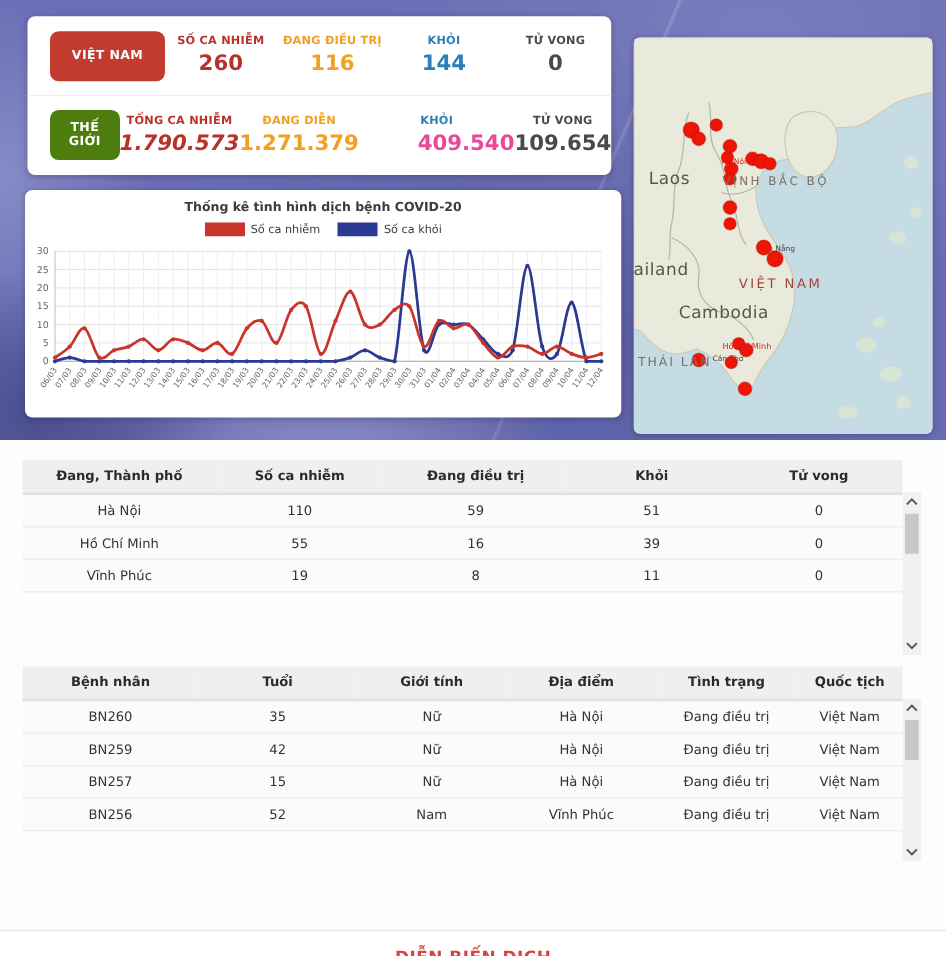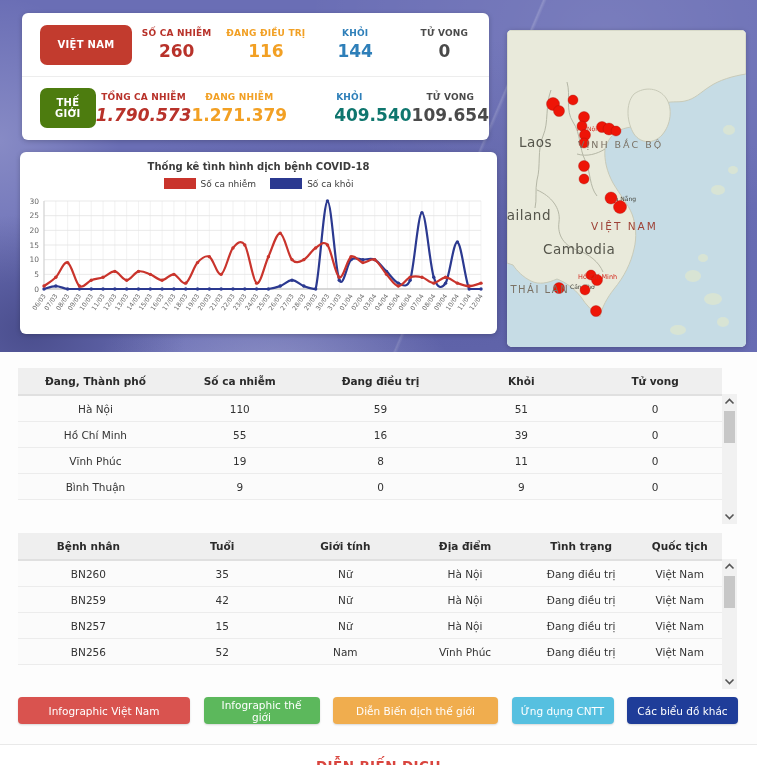--- a/index.html
+++ b/index.html
@@ -93,37 +93,37 @@
             <div class="stat-value" style="color: rgb(74, 74, 74);">0</div>
           </div>
         </div>
         <div class="stats-row">
           <button class="region-btn" style="background: #4d7c0f;">THẾ GIỚI</button>
           <div class="stat-col">
             <div class="stat-label" style="color: rgb(184, 50, 42);">TỔNG CA NHIỄM</div>
             <div class="stat-value" style="color: rgb(184, 50, 42); font-style: italic;">1.790.573</div>
           </div>
           <div class="stat-col">
-            <div class="stat-label" style="color: rgb(242, 160, 36);">ĐANG NHIỄM</div>
+            <div class="stat-label" style="color: rgb(242, 160, 36);">ĐANG DIỄN</div>
             <div class="stat-value" style="color: rgb(242, 160, 36);">1.271.379</div>
           </div>
           <div class="stat-col">
             <div class="stat-label" style="color: rgb(46, 127, 185);">KHỎI</div>
-            <div class="stat-value" style="color: #0f766e; padding-left: 47px;">409.540</div>
+            <div class="stat-value" style="color: #ec4899; padding-left: 47px;">409.540</div>
           </div>
           <div class="stat-col">
             <div class="stat-label" style="color: rgb(74, 74, 74);">TỬ VONG</div>
             <div class="stat-value" style="color: rgb(74, 74, 74);">109.654</div>
           </div>
         </div>
       </div>
   </div>
 
   <div class="card chart-card">
-    <div class="chart-title">Thống kê tình hình dịch bệnh COVID-18</div>
+    <div class="chart-title">Thống kê tình hình dịch bệnh COVID-20</div>
     <div class="chart-legend" id="chart-legend">
         <span class="legend-item">
           <span class="legend-swatch" style="background: rgb(201, 52, 44);"></span>
           <span>Số ca nhiễm</span>
         </span>
         <span class="legend-item">
           <span class="legend-swatch" style="background: rgb(43, 57, 144);"></span>
           <span>Số ca khỏi</span>
         </span>
       </div>
@@ -405,27 +405,20 @@
           <td>39</td>
           <td>0</td>
         </tr>
         <tr>
           <td>Vĩnh Phúc</td>
           <td>19</td>
           <td>8</td>
           <td>11</td>
           <td>0</td>
         </tr>
-        <tr>
-          <td>Bình Thuận</td>
-          <td>9</td>
-          <td>0</td>
-          <td>9</td>
-          <td>0</td>
-        </tr>
       </tbody>
     </table>
 
   <div class="vscroll" id="scroll1">
     <div class="sb-btn">
       <svg width="11" height="7" viewBox="0 0 11 7">
         <path d="M1.5 5.5 L5.5 1.5 L9.5 5.5" fill="none" stroke="#555" stroke-width="1.6"></path>
         </svg>
     </div>
     <div class="sb-track">
@@ -502,25 +495,18 @@
     <div class="sb-track">
       <div class="sb-thumb"></div>
     </div>
     <div class="sb-btn">
       <svg width="11" height="7" viewBox="0 0 11 7">
         <path d="M1.5 1.5 L5.5 5.5 L9.5 1.5" fill="none" stroke="#555" stroke-width="1.6"></path>
         </svg>
     </div>
   </div>
 
-  <div class="actions" id="actions-row">
-      <button class="abtn" style="background: rgb(217, 83, 79);">Infographic Việt Nam</button>
-      <button class="abtn" style="background: rgb(92, 184, 92);">Infographic thế giới</button>
-      <button class="abtn" style="background: rgb(240, 173, 78);">Diễn Biến dịch thế giới</button>
-      <button class="abtn" style="background: rgb(86, 192, 224);">Ứng dụng CNTT</button>
-      <button class="abtn" style="background: rgb(31, 61, 153);">Các biểu đồ khác</button>
-    </div>
 
   <div class="footer-strip">
     <div class="footer-title">DIỄN BIẾN DỊCH</div>
   </div>
 
 </div>
 
 </body></html>

